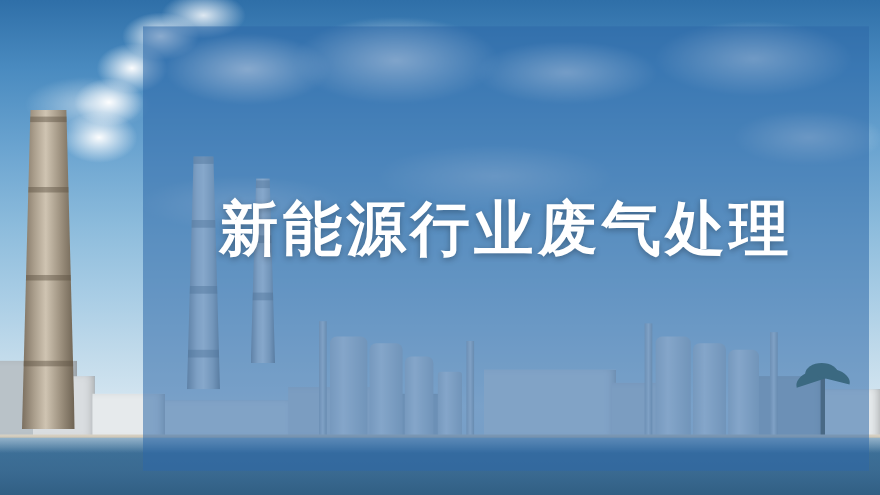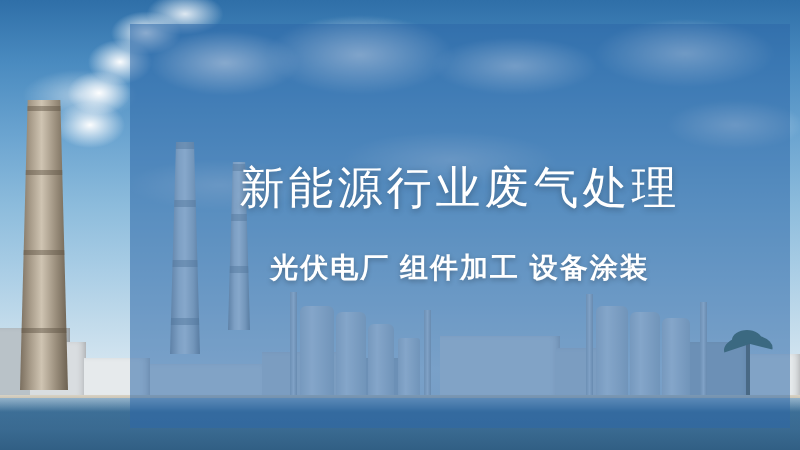--- a/index.html
+++ b/index.html
@@ -148,22 +148,22 @@
     width: 660px;
     height: 404px;
     background: rgba(46, 104, 168, 0.55);
     display: flex;
     flex-direction: column;
     align-items: center;
     justify-content: center;
   }
   .headline {
     color: #ffffff;
-    font-size: 45px;
-    font-weight: normal;
+    font-size: 54px;
+    font-weight: bold;
     letter-spacing: 4px;
     line-height: 1.1;
     text-shadow: 0 2px 6px rgba(0,0,0,0.30);
     margin: 0 0 34px 0;
     white-space: nowrap;
   }
   .subline {
     color: #ffffff;
     font-size: 28px;
     font-weight: bold;
@@ -251,16 +251,15 @@
     <div class="band" style="top:104px;"></div>
   </div>
 
   <div class="shore"></div>
   <div class="sea">
     <div class="sea-shimmer"></div>
   </div>
 
   <div class="overlay">
     <h1 class="headline">新能源行业废气处理</h1>
-    <p class="subline">光伏电厂  组件加工  设备涂装</p>
   </div>
 
 </div>
 
 </body></html>

